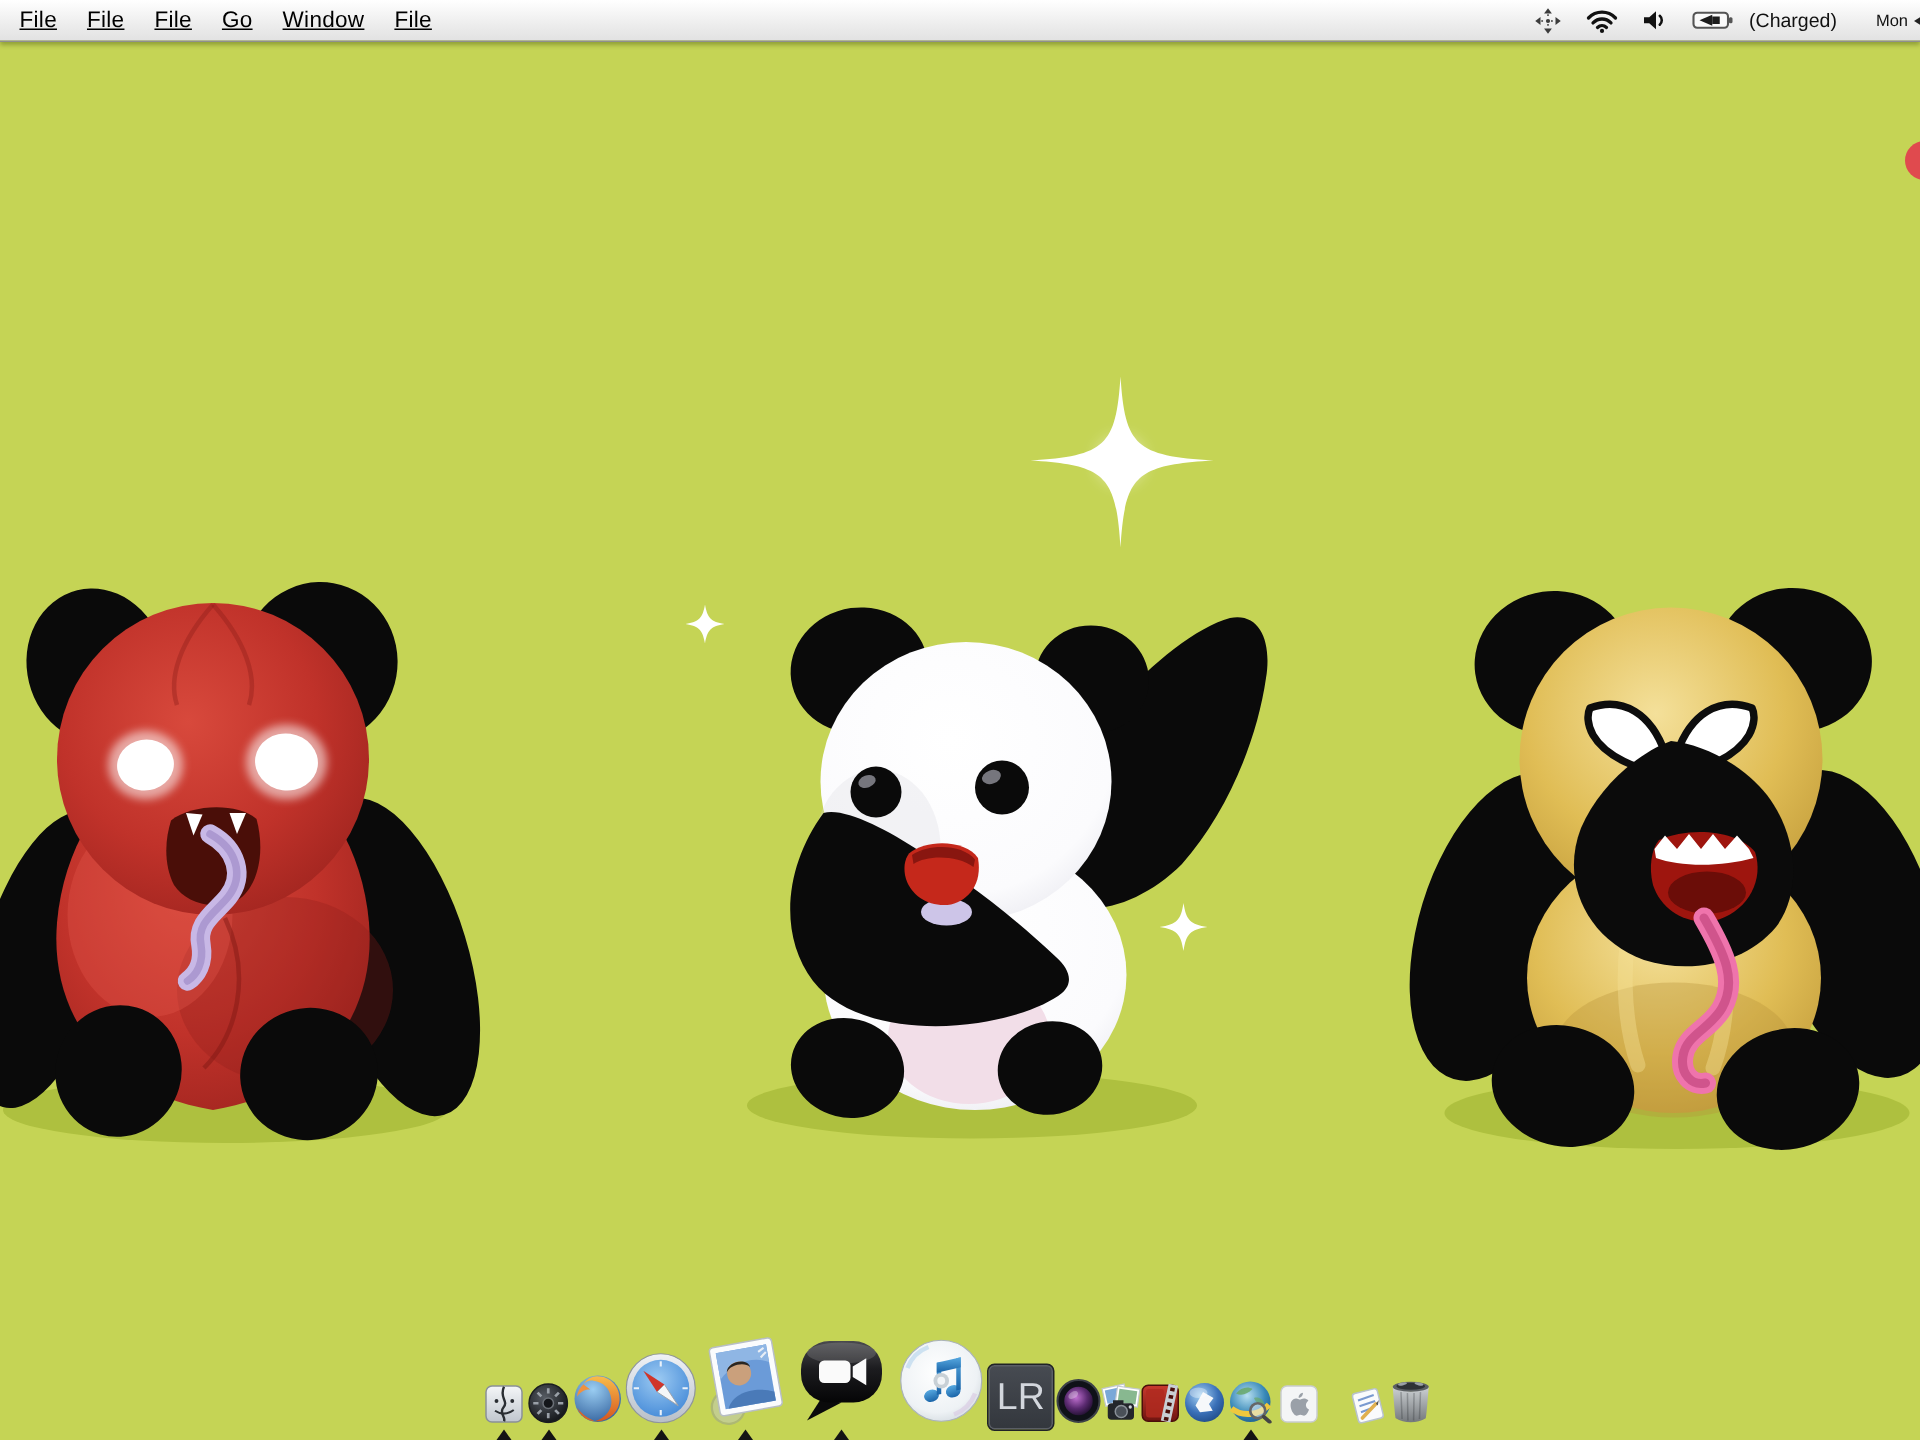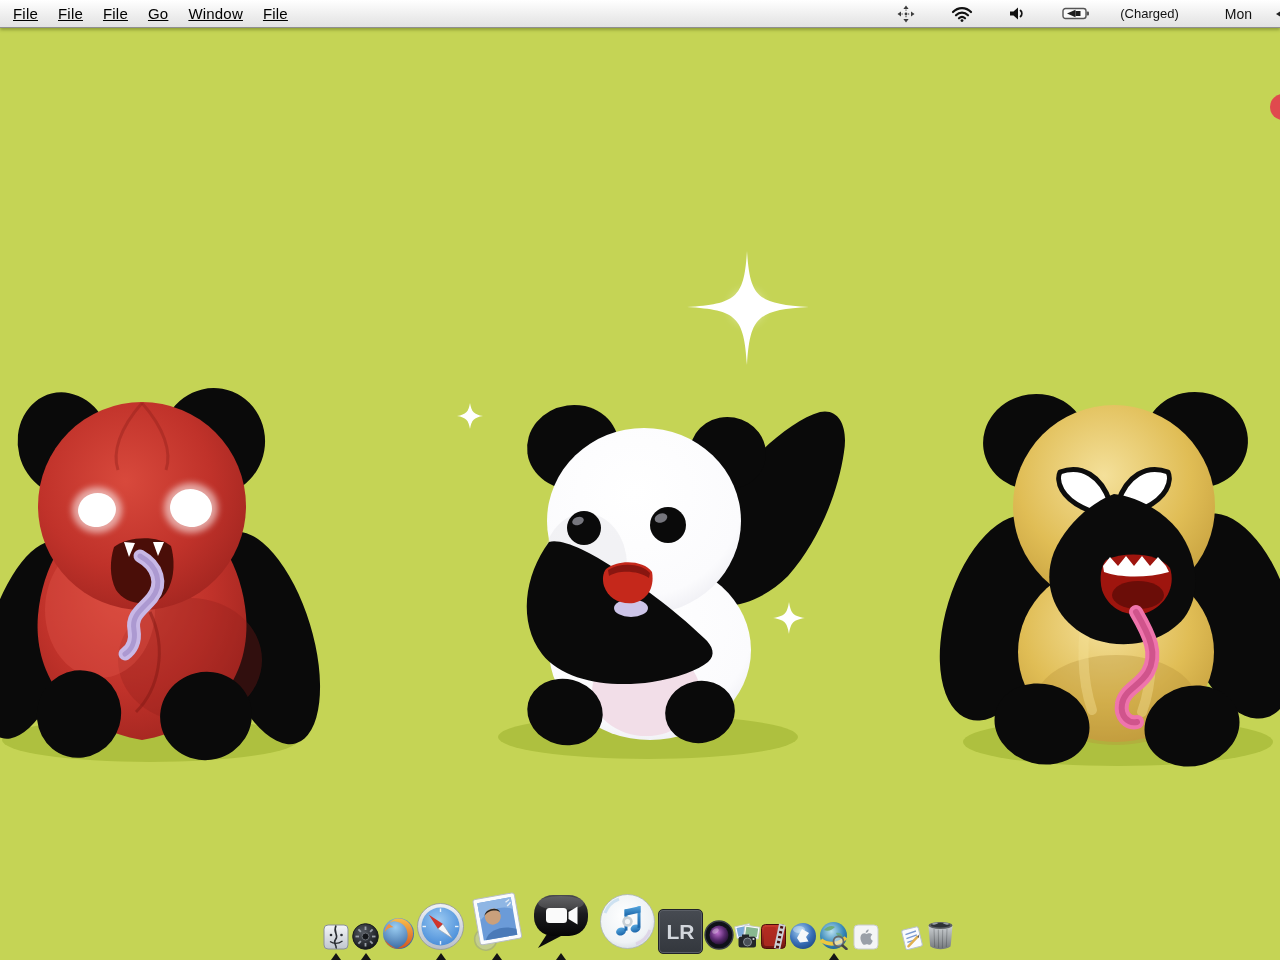--- a/index.html
+++ b/index.html
@@ -5,39 +5,39 @@
   html,body{margin:0;padding:0;width:1280px;height:960px;overflow:hidden;
     font-family:"Liberation Sans",sans-serif;background:#c5d455;position:relative;}
   
   .menubar{position:absolute;top:0;left:0;width:1280px;height:27px;z-index:20;
     background:linear-gradient(#ffffff,#ededed 60%,#e2e2e2);
     border-bottom:1px solid #8f8f8f;display:flex;align-items:center;
     box-shadow:0 2px 3px rgba(80,95,20,.45);}
   .menu-left{display:flex;align-items:center;height:100%;}
   .menu-item{font-size:15px;color:#000;padding:0 10px;line-height:27px;letter-spacing:.2px;text-decoration:underline;}
   .menu-item:first-child{padding-left:13px;}
-  .menu-right{margin-left:auto;display:flex;align-items:center;height:100%;gap:20px;}
+  .menu-right{margin-left:auto;display:flex;align-items:center;height:100%;}
   .status-icon{display:flex;align-items:center;justify-content:center;margin:0 8px;}
   .battery-label{font-size:13px;color:#111;margin:0 2px 0 2px;}
-  .clock{font-size:14px;color:#111;margin-left:24px;margin-right:4px;}
+  .clock{font-size:11px;color:#111;margin-left:24px;margin-right:4px;}
   .clock-frag{width:0;height:0;border-top:5px solid transparent;border-bottom:5px solid transparent;
     border-right:8px solid #222;margin-right:-4px;}
   
   .wallpaper{position:absolute;top:0;left:0;z-index:1;}
   
   .dock{position:absolute;left:0;bottom:0;width:1280px;height:90px;z-index:10;}
   .dock-item{position:absolute;bottom:6px;}
   .run-indicator{display:none;position:absolute;left:50%;margin-left:-5px;bottom:-6px;
     width:0;height:0;border-left:5px solid transparent;border-right:5px solid transparent;
     border-bottom:7px solid #141414;}
   .dock-item[data-running="true"] .run-indicator{display:block;}
   .lr-box{width:43px;height:43px;border-radius:5px;background:linear-gradient(#474b52,#33373d);
     border:1px solid #202327;box-shadow:inset 0 0 0 1px #5a5e66;
     display:flex;align-items:center;justify-content:center;}
-  .lr-text{font-size:21px;font-weight:bold;color:#d3d7dd;letter-spacing:0;}
+  .lr-text{font-size:25px;font-weight:normal;color:#d3d7dd;letter-spacing:0;}
   .tilt{transform:rotate(-10deg);}
   .doc-tilt{transform:rotate(-14deg);}
 </style>
 </head>
 <body>
 
 <svg class="wallpaper" width="1280" height="960" viewBox="0 0 1280 960">
   <defs>
     <radialGradient id="redG" cx="42%" cy="38%" r="75%">
       <stop offset="0%" stop-color="#d8493c"></stop>

